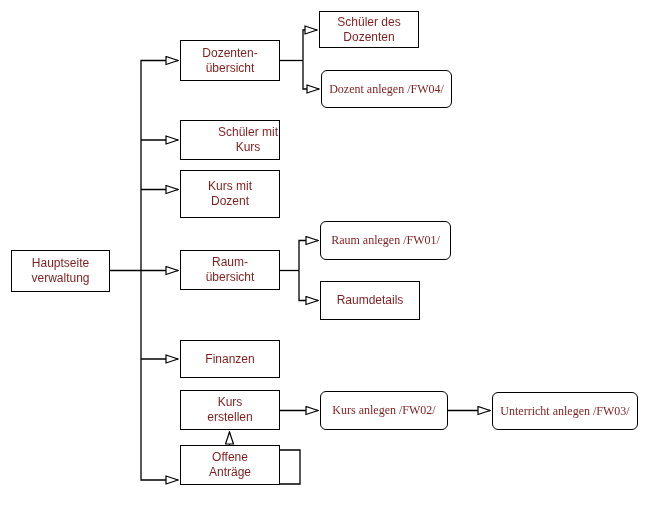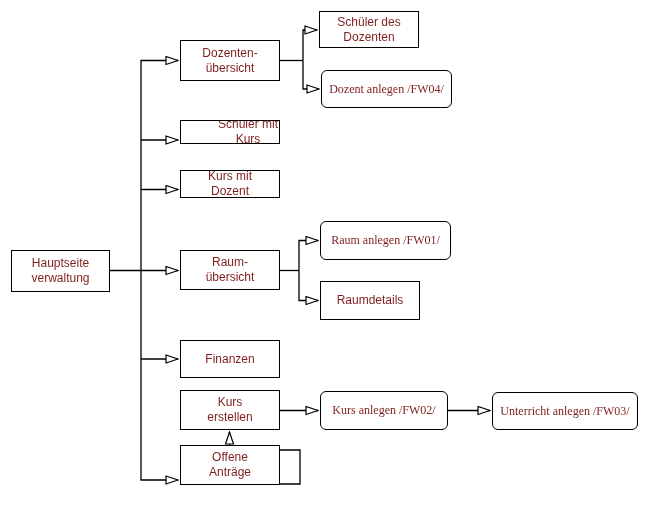--- a/index.html
+++ b/index.html
@@ -84,24 +84,24 @@
 verwaltung</div>
 
   <div class="node" style="left:180px;top:40px;width:100px;height:41px;">Dozenten-
 übersicht</div>
 
   <div class="node" style="left:319px;top:11px;width:100px;height:37px;">Schüler des
 Dozenten</div>
 
   <div class="node rounded" style="left:321px;top:70px;width:131px;height:38px;">Dozent anlegen /FW04/</div>
 
-  <div class="node" style="left:180px;top:120px;width:100px;height:24px;padding-left:36px;">Schüler mit
+  <div class="node" style="left:180px;top:120px;width:100px;height:40px;padding-left:36px;">Schüler mit
 Kurs</div>
 
-  <div class="node" style="left:180px;top:170px;width:100px;height:28px;">Kurs mit
+  <div class="node" style="left:180px;top:170px;width:100px;height:48px;">Kurs mit
 Dozent</div>
 
   <div class="node" style="left:180px;top:250px;width:100px;height:40px;">Raum-
 übersicht</div>
 
   <div class="node rounded" style="left:320px;top:221px;width:131px;height:39px;">Raum anlegen /FW01/</div>
 
   <div class="node" style="left:320px;top:281px;width:100px;height:39px;text-align:right;">Raumdetails</div>
 
   <div class="node" style="left:180px;top:340px;width:100px;height:38px;">Finanzen</div>

